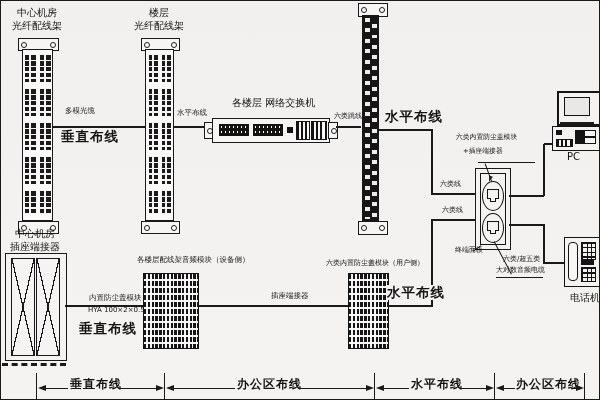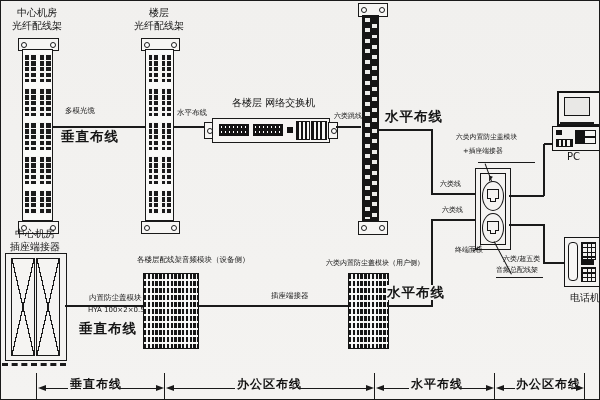--- a/index.html
+++ b/index.html
@@ -156,21 +156,21 @@
   <div class="lbl s68" style="left:462px;top:147px;">+插座端接器</div>
   <div class="ln" style="left:477px;top:161px;width:57px;height:1.2px;"></div>
   <div class="ldr" style="left:484px;top:162px;width:19px;transform:rotate(70deg);"></div>
   <div class="ah r" style="left:486px;top:176px;border-top-width:2px;border-bottom-width:2px;border-left-width:6px;transform:rotate(110deg);"></div>
 
   <div class="lbl s7" style="left:454px;top:246px;">终端面板</div>
   <div class="ldr" style="left:480px;top:244px;width:10px;transform:rotate(145deg);"></div>
 
   <div class="ldr" style="left:493px;top:240px;width:37px;transform:rotate(62deg);"></div>
   <div class="lbl s7" style="left:502px;top:255px;">六类/超五类</div>
-  <div class="lbl s7" style="left:495px;top:266px;">音频总配线架</div>
+  <div class="lbl s7" style="left:495px;top:266px;">大对数音频电缆</div>
   <div class="ln" style="left:495px;top:276px;width:47px;height:1.2px;"></div>
 
   <div class="ln" style="left:508px;top:194px;width:35px;height:1.5px;"></div>
   <div class="ln" style="left:542px;top:143px;width:1.5px;height:52px;"></div>
   <div class="ln" style="left:543px;top:142px;width:14px;height:1.5px;"></div>
   <div class="ln" style="left:508px;top:223px;width:35px;height:1.5px;"></div>
   <div class="ln" style="left:542px;top:223px;width:1.5px;height:40px;"></div>
   <div class="ln" style="left:543px;top:261px;width:22px;height:1.5px;"></div>
 
   <div class="abs" style="left:556px;top:90px;width:40px;height:31px;border:2px solid #141414;background:#f4f3f1;">

